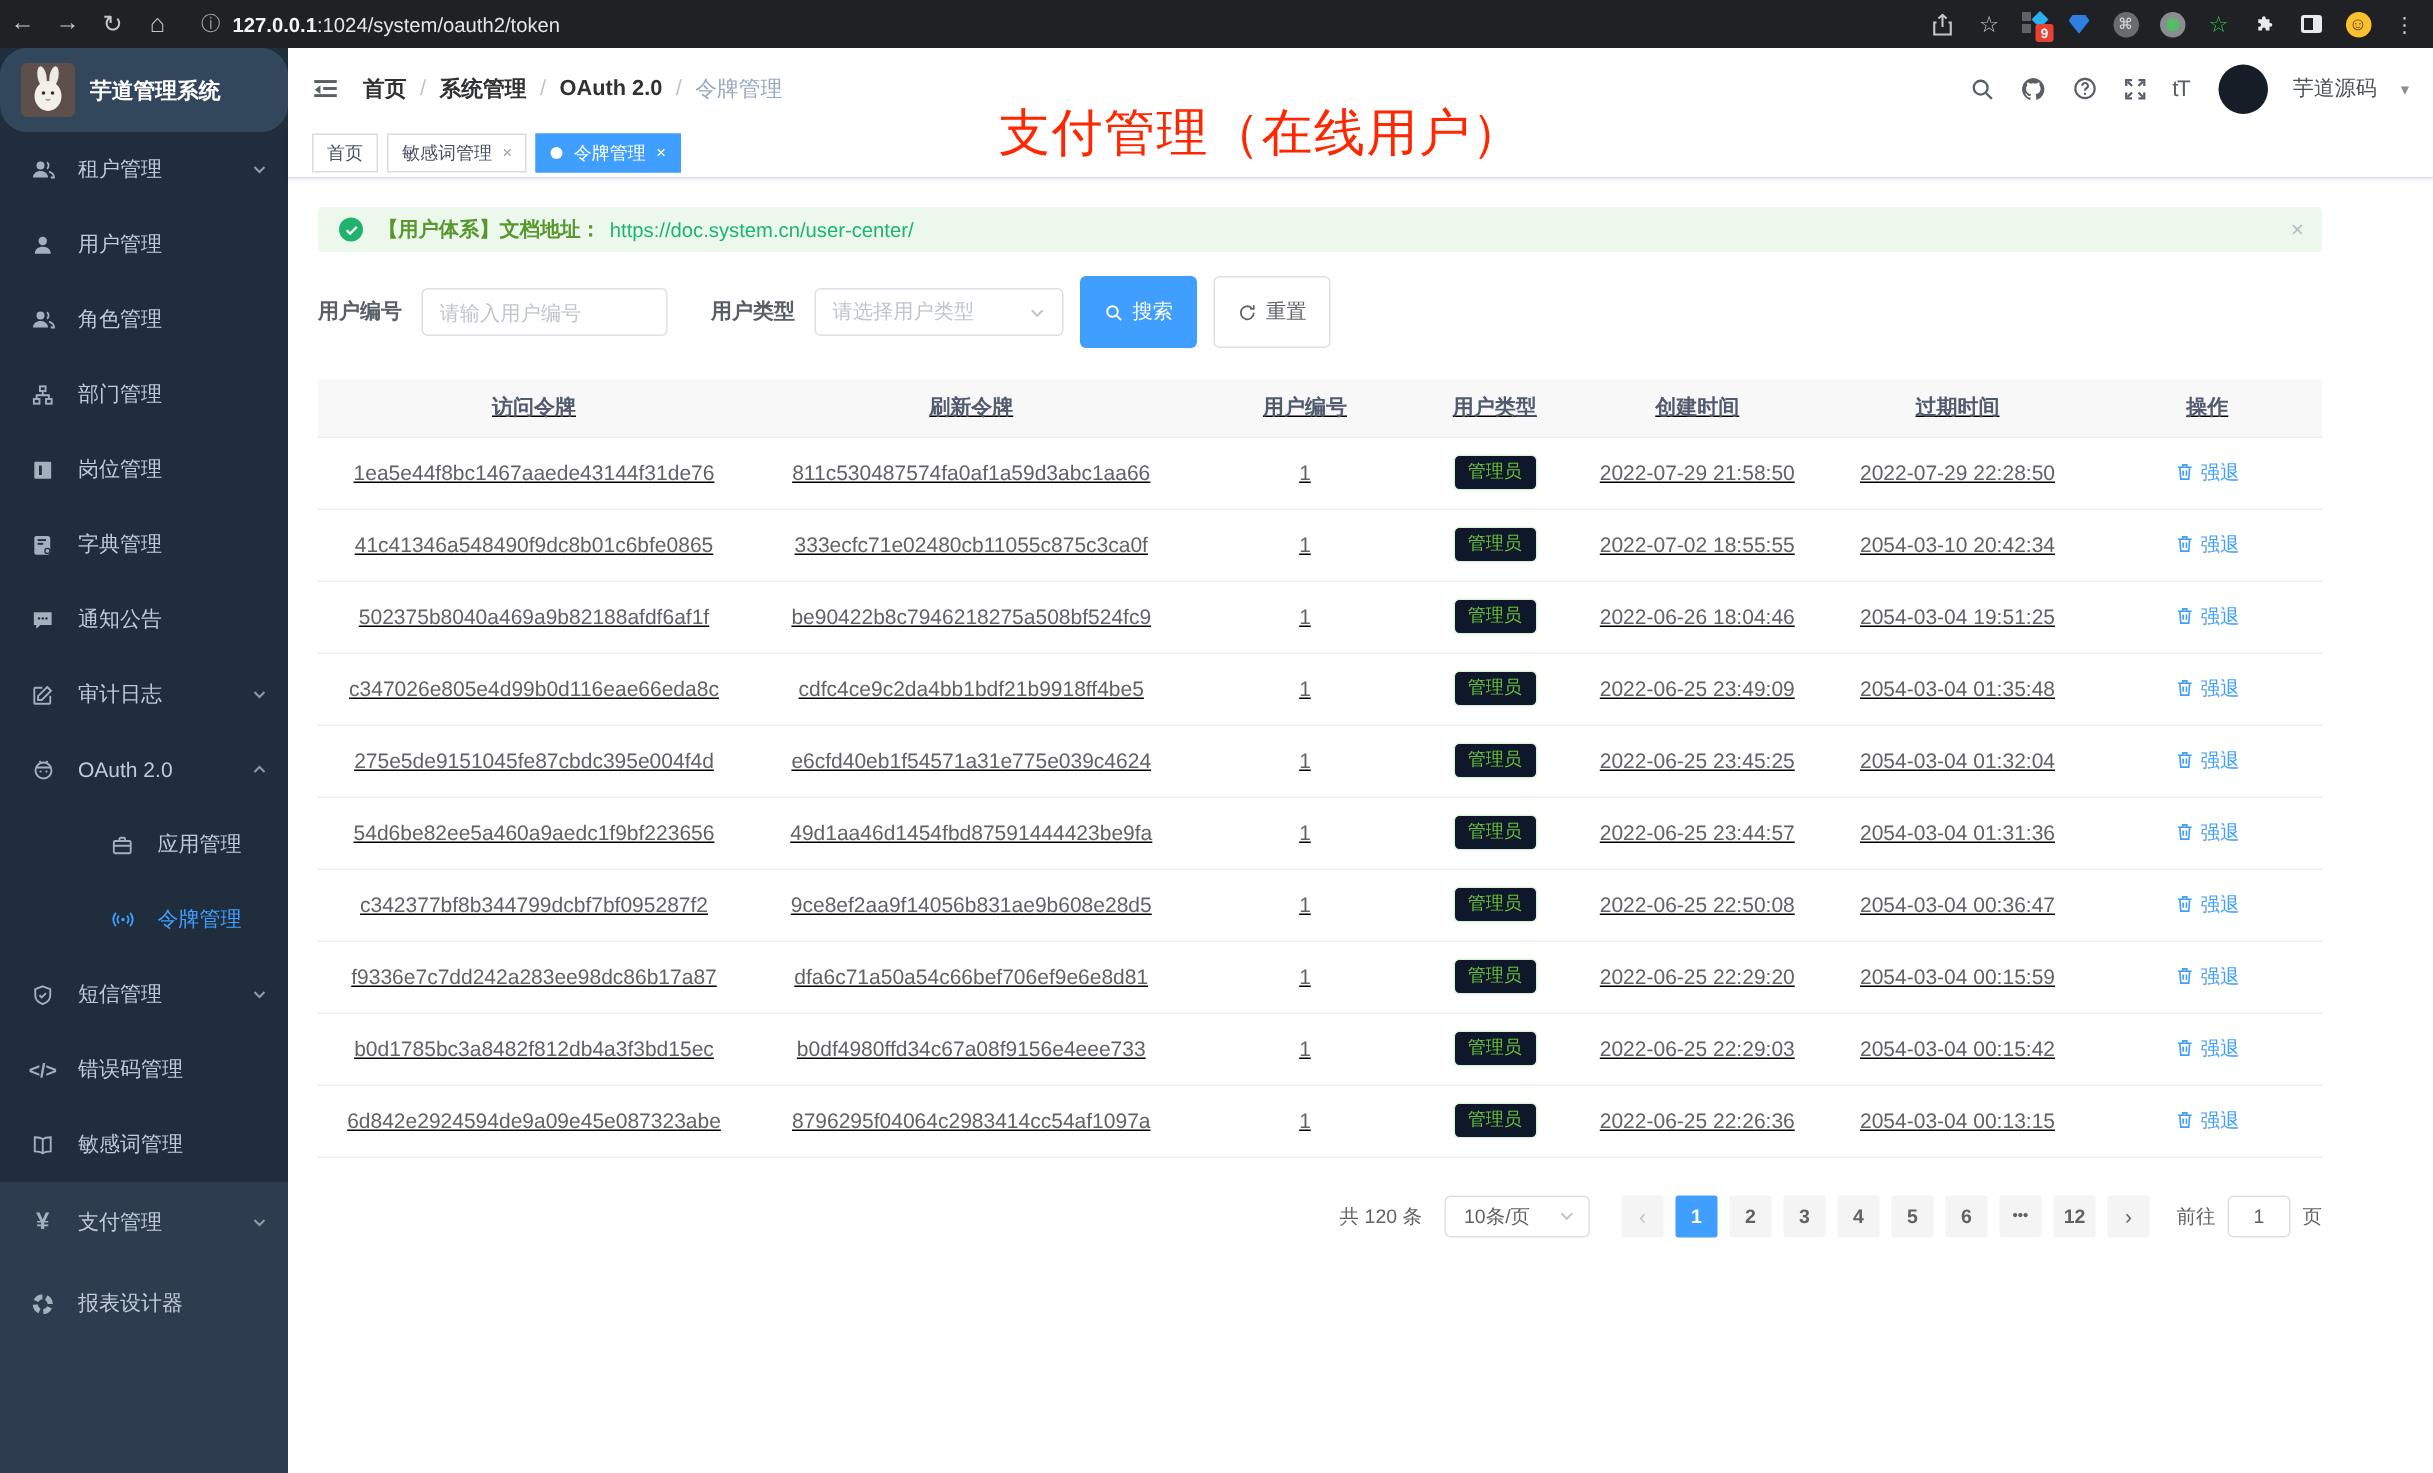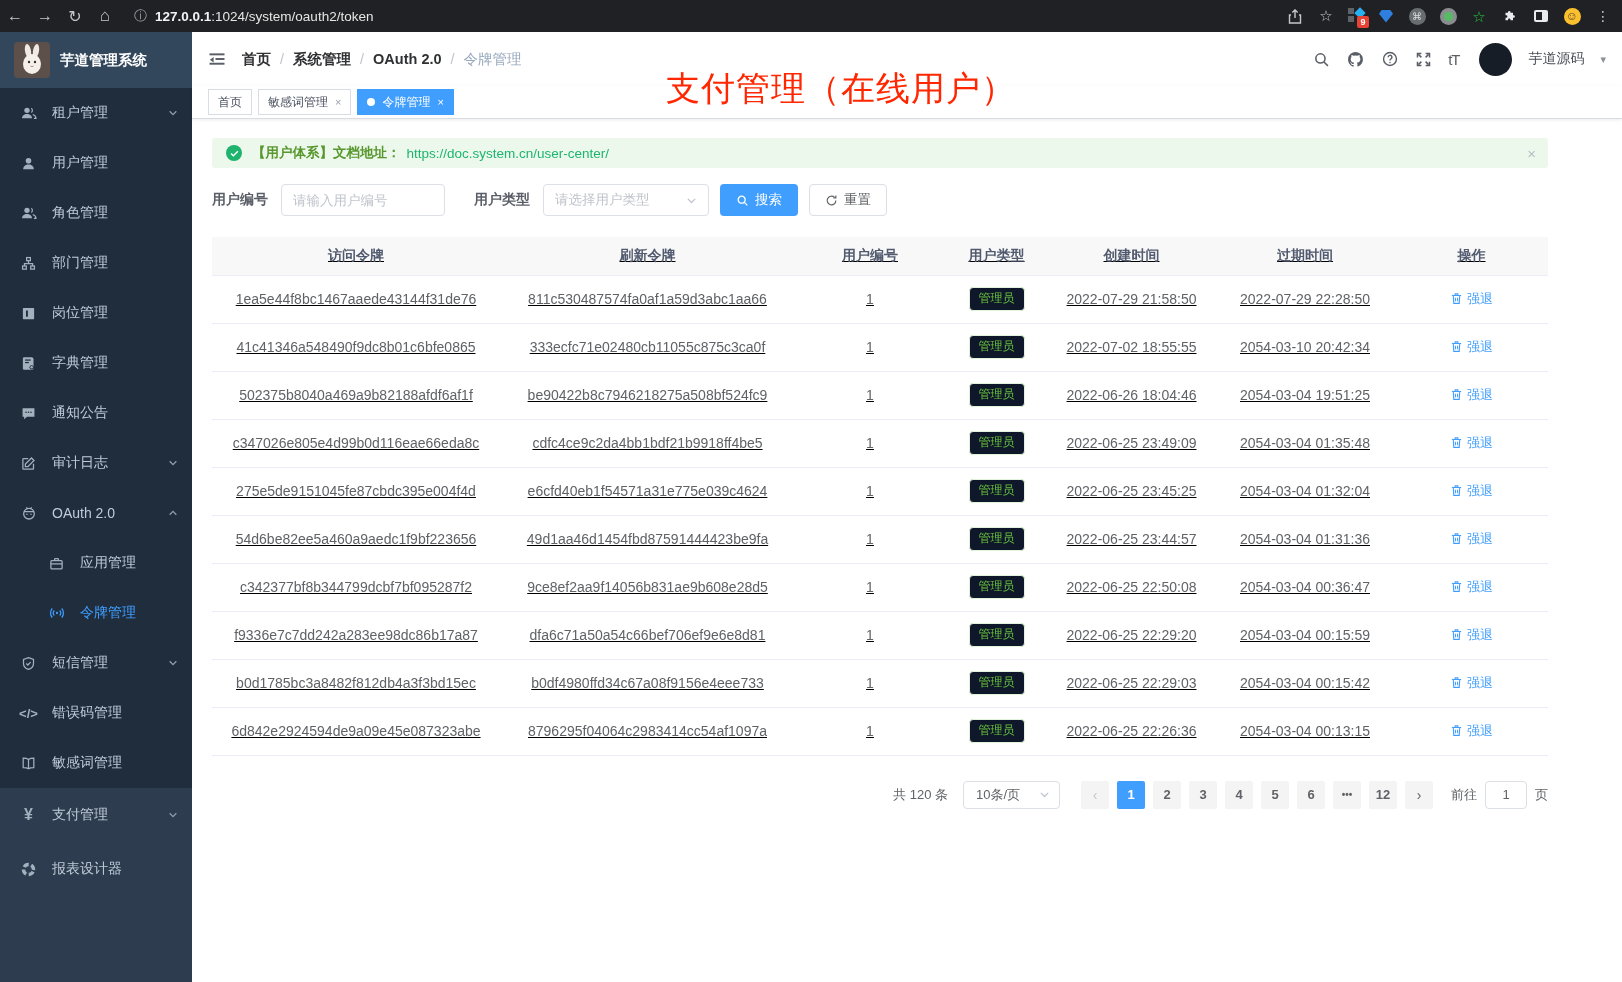--- a/index.html
+++ b/index.html
@@ -37,30 +37,30 @@
   .smiley { width:17px; height:17px; border-radius:50%; background:#fbc02d; color:#5d4037; font-size:12px;
             display:flex; align-items:center; justify-content:center; line-height:1; }
   .kebab { font-size:14px; color:#c3c7cb; }
 
   
   .app { position:absolute; top:32px; left:0; width:1622px; height:950px; }
 
   
   .sidebar { position:absolute; top:0; left:0; width:192px; height:950px; background:#1f2d3d;
              display:flex; flex-direction:column; }
-  .logo-bar { height:56px; background:#33475c; display:flex; align-items:center; gap:10px; padding-left:14px; flex:none; }
+  .logo-bar { height:56px; background:#33475c; display:flex; align-items:center; gap:10px; padding-left:14px; flex:none;border-radius:18px; }
   .logo-img { width:36px; height:36px; border-radius:4px; overflow:hidden; flex:none; }
   .app-title { color:#fff; font-size:14.5px; font-weight:700; }
   .menu { flex:none; }
   .menu-item { height:50px; display:flex; align-items:center; padding:0 14px 0 20px;
                color:#bfcbd9; font-size:14px; cursor:pointer; }
   .menu-item .mi-icon { width:17px; margin-right:15px; display:flex; justify-content:center; color:#a3b1bf; flex:none;
                         font-size:13px; font-weight:700; line-height:1; }
   .menu-item .chev { margin-left:auto; color:#8f9cab; }
-  .menu-item.child { padding-left:48px; }
+  .menu-item.child { padding-left:48px;margin-left:25px; }
   .menu-item.active, .menu-item.active .mi-icon { color:#409eff; }
   .chev svg { display:block; }
   .bottom-group { flex:1; background:#2d3c4e; }
   .bottom-group .menu-item { height:54px; }
 
   
   .main { position:absolute; top:0; left:192px; width:1430px; height:950px; background:#fff; }
   .topbar { height:54px; display:flex; align-items:center; padding:0 16px; }
   .fold-btn { margin-right:16px; color:#5a5e66; cursor:pointer; display:flex; }
   .breadcrumb { display:flex; align-items:center; gap:9px; font-size:14.5px; color:#303133; }
@@ -97,21 +97,21 @@
   
   .filters { margin-top:16px; display:flex; align-items:center; font-size:14px; }
   .flabel { font-weight:700; color:#5a5e66; margin-right:13px; }
   .finput { width:164px; height:32px; border:1px solid #dcdfe6; border-radius:4px; padding:0 11px;
             font-size:13.5px; color:#606266; outline:none; }
   .finput::placeholder { color:#c0c4cc; }
   .fselect { width:166px; height:32px; border:1px solid #dcdfe6; border-radius:4px; padding:0 11px;
              display:flex; align-items:center; color:#c0c4cc; font-size:13.5px; cursor:pointer; }
   .fselect .sel-caret { margin-left:auto; color:#c0c4cc; display:flex; }
   .gap1 { width:29px; }
-  .btn { height:32px; border-radius:4px; display:flex; align-items:center; gap:6px; padding:0 15px;
+  .btn { height:48px; border-radius:4px; display:flex; align-items:center; gap:6px; padding:0 15px;
          font-size:13.5px; cursor:pointer; border:1px solid transparent; }
   .btn-primary { background:#409eff; color:#fff; margin-left:11px; }
   .btn-plain { background:#fff; color:#606266; border-color:#dcdfe6; margin-left:11px; }
 
   
   table { margin-top:21px; width:1336px; border-collapse:collapse; table-layout:fixed;text-decoration:underline; }
   th { height:38px; background:#f8f8f9; color:#515a6e; font-size:14px; font-weight:700;
        border-bottom:1px solid #ebeef5; text-align:center; }
   td { height:48px; font-size:14px; color:#606266; border-bottom:1px solid #ebeef5; text-align:center; }
   .badge { display:inline-block; padding:4px 9px; font-size:12px; color:#67c23a; background:#0f172a;

